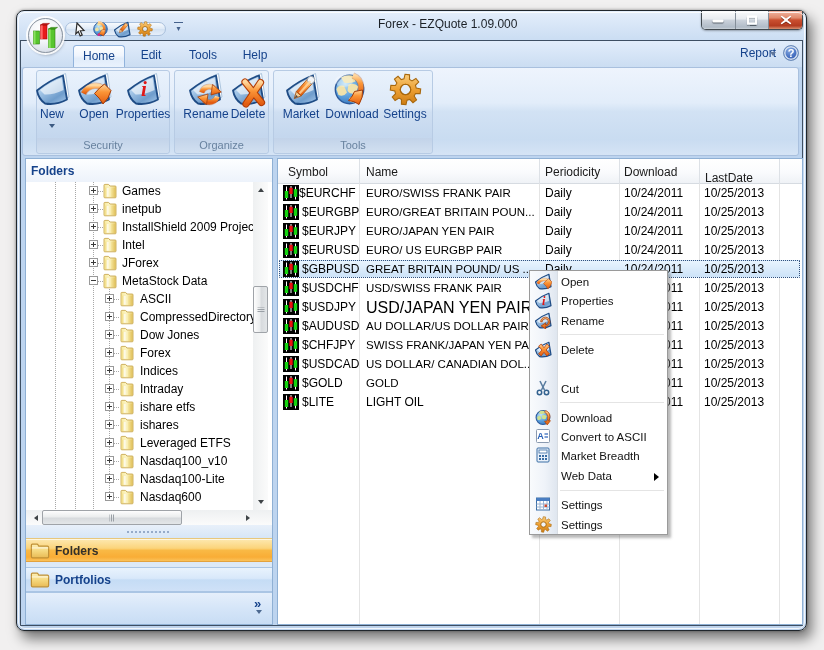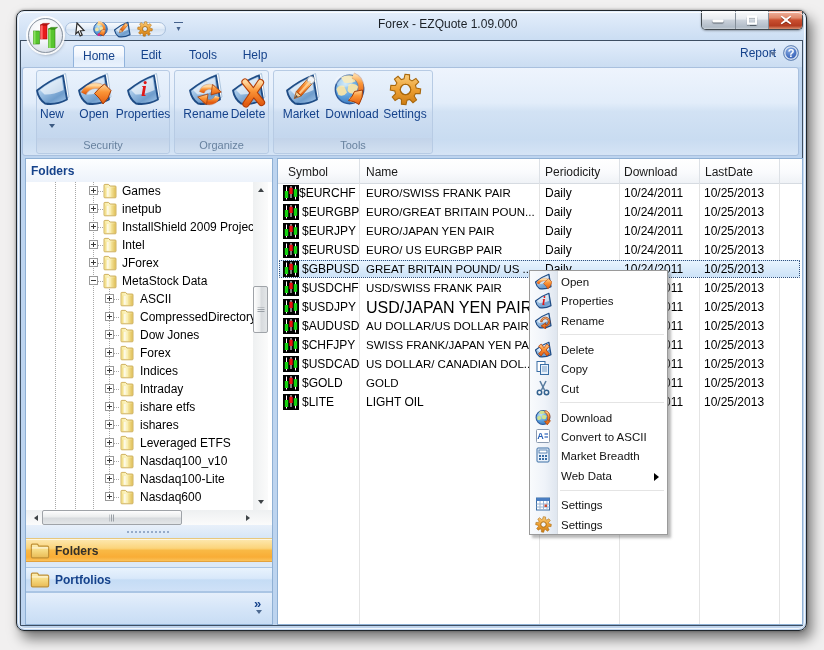--- a/index.html
+++ b/index.html
@@ -557,21 +557,21 @@
 <span class="a" style="left:228px;top:3px;font-size:13px;font-weight:bold;color:#15428b">»</span>
 <span class="a" style="left:230px;top:17px;width:0;height:0;border-left:3.5px solid transparent;border-right:3.5px solid transparent;border-top:4px solid #4c6990"></span>
 </div>
 </div>
 <div id="tablepanel">
 <div id="thead">
 <div class="hcell" style="left:10px;">Symbol</div>
 <div class="hcell" style="left:88px;">Name</div>
 <div class="hcell" style="left:267px;">Periodicity</div>
 <div class="hcell" style="left:346px;">Download</div>
-<div class="hcell" style="left:427px;">LastDate</div>
+<div class="hcell" style="left:427px;margin-top:6px;">LastDate</div>
 <div class="hsep" style="left:81px;"></div>
           <div class="hsep" style="left:261px;"></div>
 <div class="hsep" style="left:341px;"></div>
           <div class="hsep" style="left:421px;"></div>
 <div class="hsep" style="left:501px;"></div>
 </div>
 <div class="vline" style="left:81px;"></div>
 <div class="vline" style="left:261px;"></div>
 <div class="vline" style="left:341px;"></div>
 <div class="vline" style="left:421px;"></div>
@@ -827,32 +827,20 @@
       <span class="mtext">Rename</span>
     </div>
 <div class="msep" style="top:63px"></div>
 <div class="mitem" style="top:69px">
       <span class="micon"><svg width="17" height="17" viewBox="0 0 33 33">
 <path d="M1,17.5 Q14,7 27,2.5 L31,26.5 Q20,32.5 9,30.5 Q2.5,26 1,17.5 Z" fill="url(#shG)" stroke="#1f4c85" stroke-width="2.4" stroke-linejoin="round"></path>
 <path d="M4,17 Q15,8.5 25.5,5 L27.5,17 Q17,22 8.5,21.5 Z" fill="rgba(255,255,255,0.6)"></path>
 <path d="M7,10 L12,6 L17.5,13 L23,6 L28,10 L21.5,17.5 L28,25 L23,29 L17.5,22 L12,29 L7,25 L13.5,17.5 Z" fill="url(#orG)" stroke="#b23c06" stroke-width="1.5"></path>
         </svg></span>
       <span class="mtext">Delete</span>
-    </div>
-<div class="mitem" style="top:88px">
-      <span class="micon"><svg width="16" height="16" viewBox="0 0 16 16">
-<rect x="2" y="1.5" width="8" height="10" fill="#fff" stroke="#3a6ea5" stroke-width="1"></rect>
-<rect x="5.5" y="4.5" width="8" height="10" fill="#e8f1fb" stroke="#3a6ea5" stroke-width="1"></rect>
-<g stroke="#7aa0c8" stroke-width="1">
-            <line x1="7" y1="7" x2="12" y2="7"></line>
-            <line x1="7" y1="9" x2="12" y2="9"></line>
-            <line x1="7" y1="11" x2="12" y2="11"></line>
-          </g>
-        </svg></span>
-      <span class="mtext">Copy</span>
     </div>
 <div class="mitem" style="top:108px">
       <span class="micon"><svg width="16" height="16" viewBox="0 0 16 16">
 <g stroke="#5a7da0" stroke-width="1.6" fill="none">
             <line x1="5" y1="1" x2="9.5" y2="10"></line>
             <line x1="11" y1="1" x2="6.5" y2="10"></line>
           </g>
 <circle cx="4.5" cy="12.5" r="2.2" fill="none" stroke="#33628f" stroke-width="1.5"></circle>
 <circle cx="11.5" cy="12.5" r="2.2" fill="none" stroke="#33628f" stroke-width="1.5"></circle>
         </svg></span>

